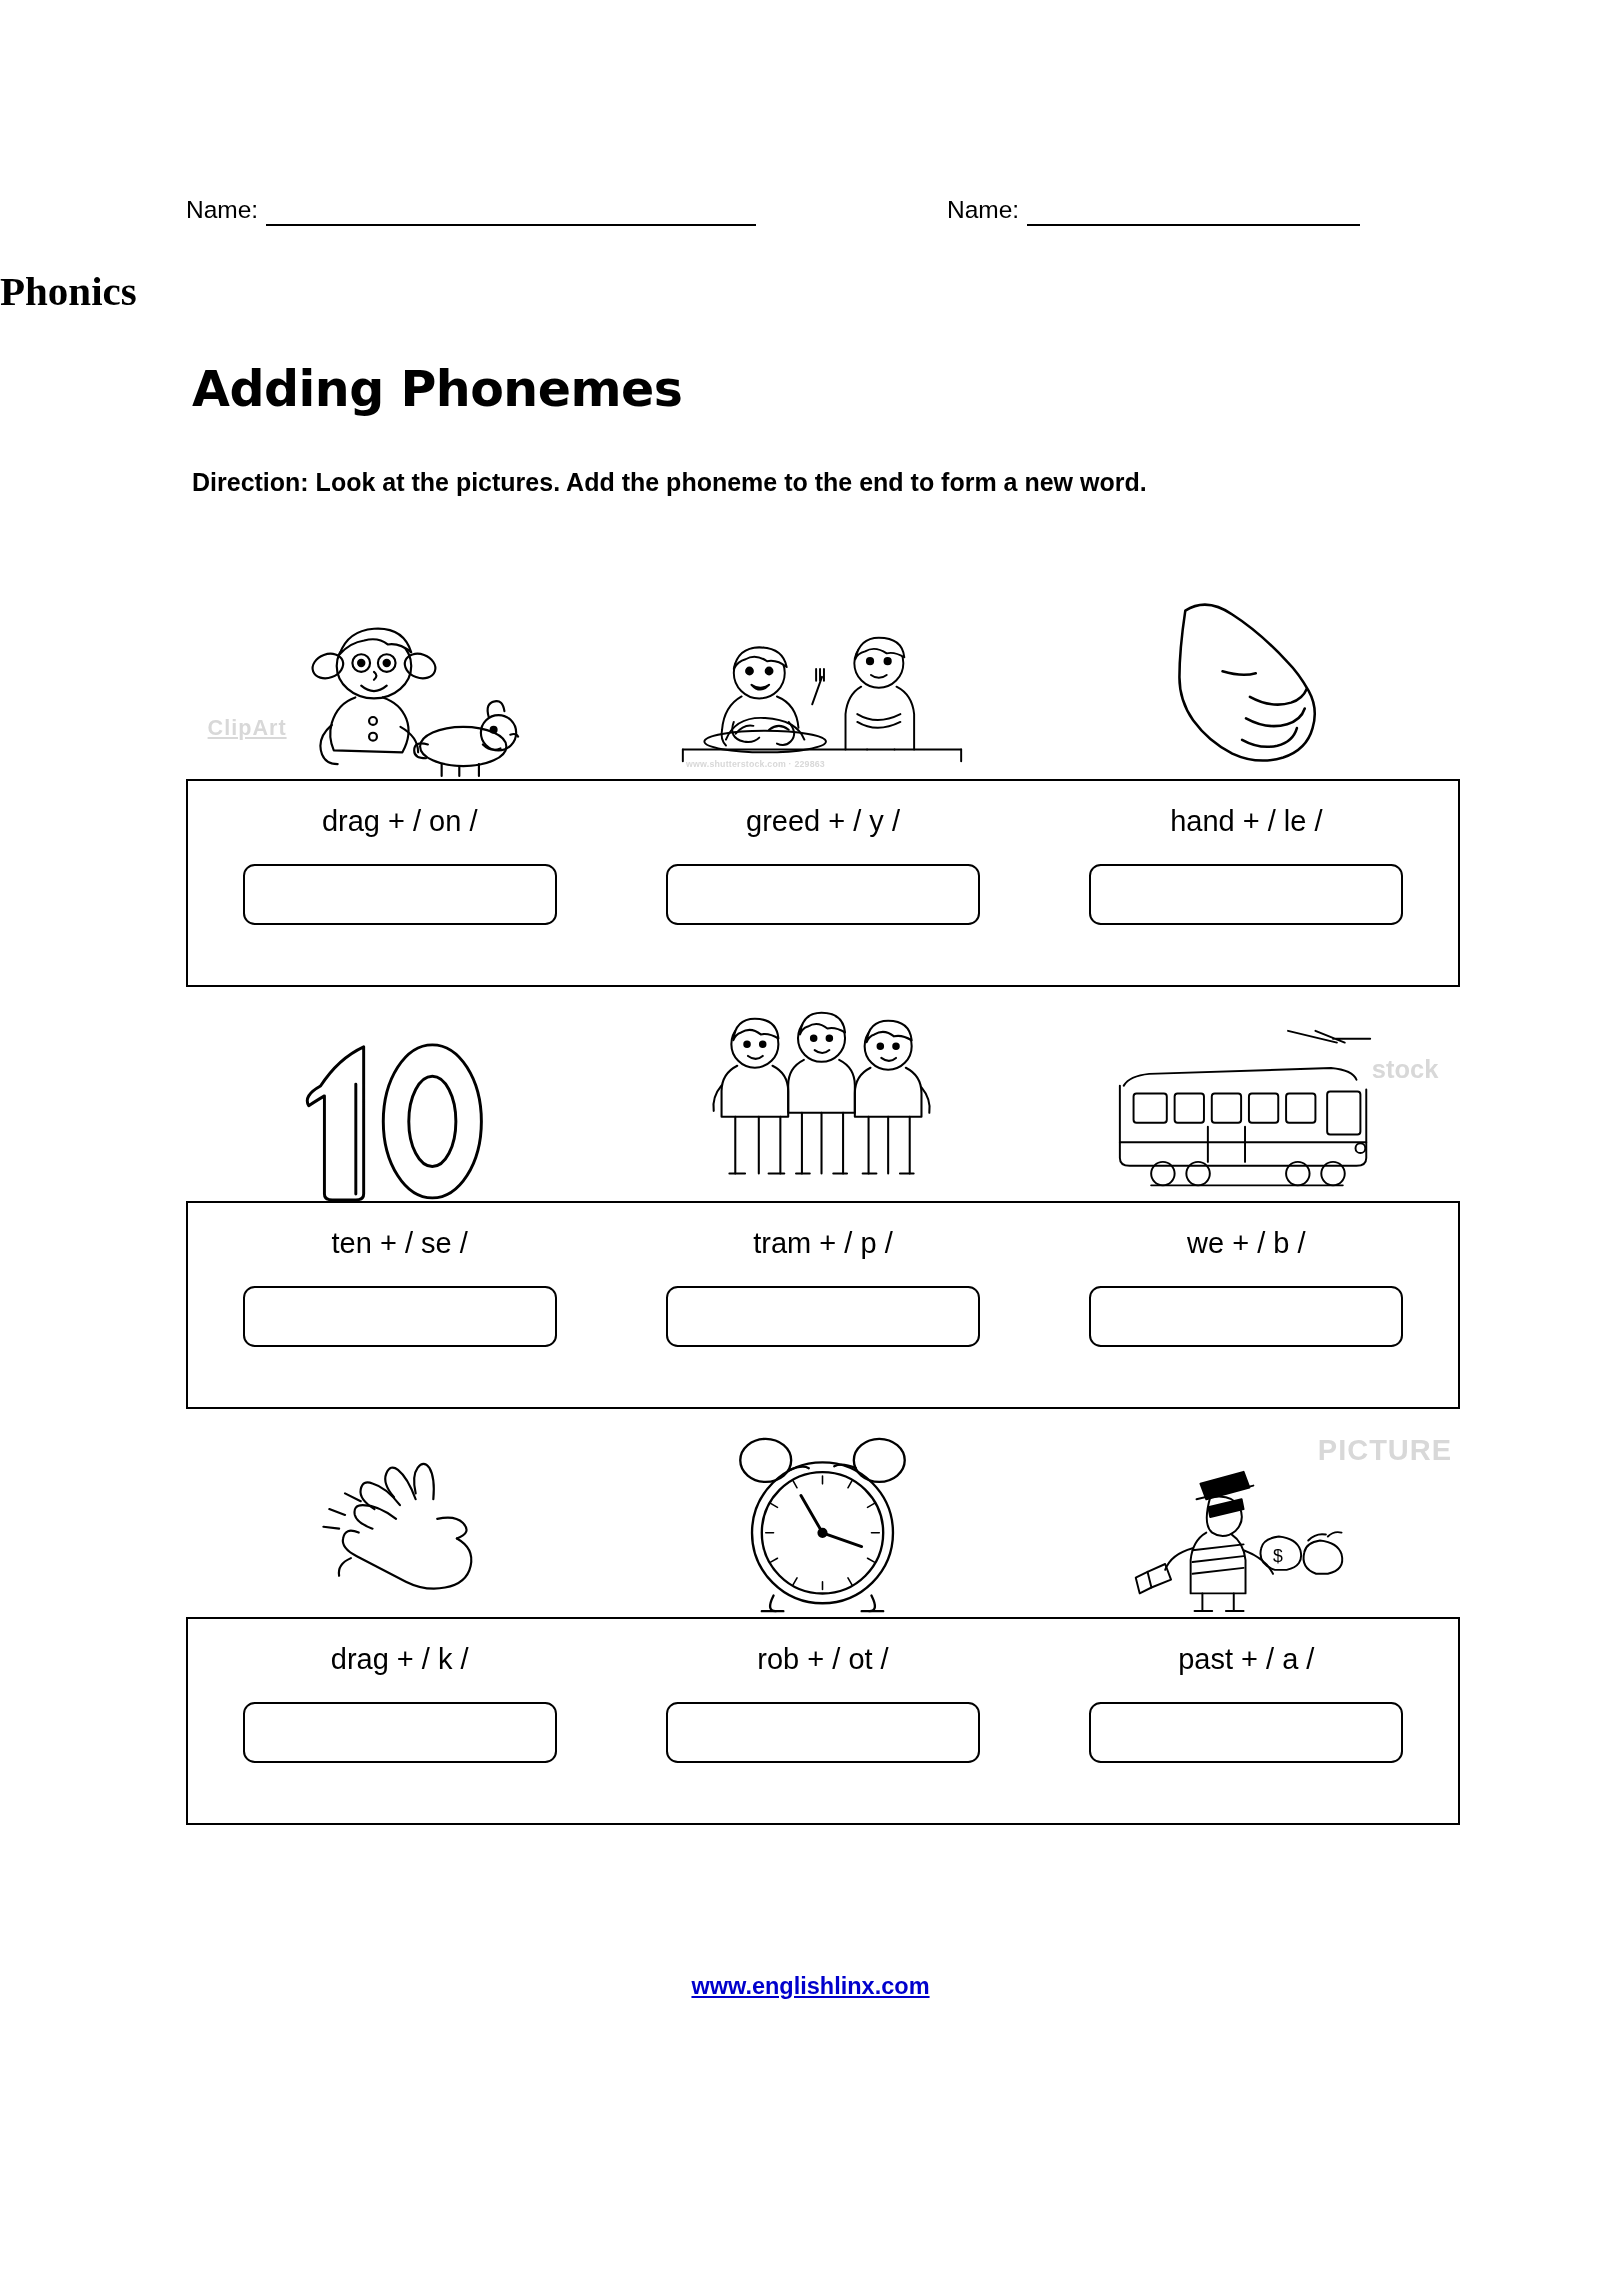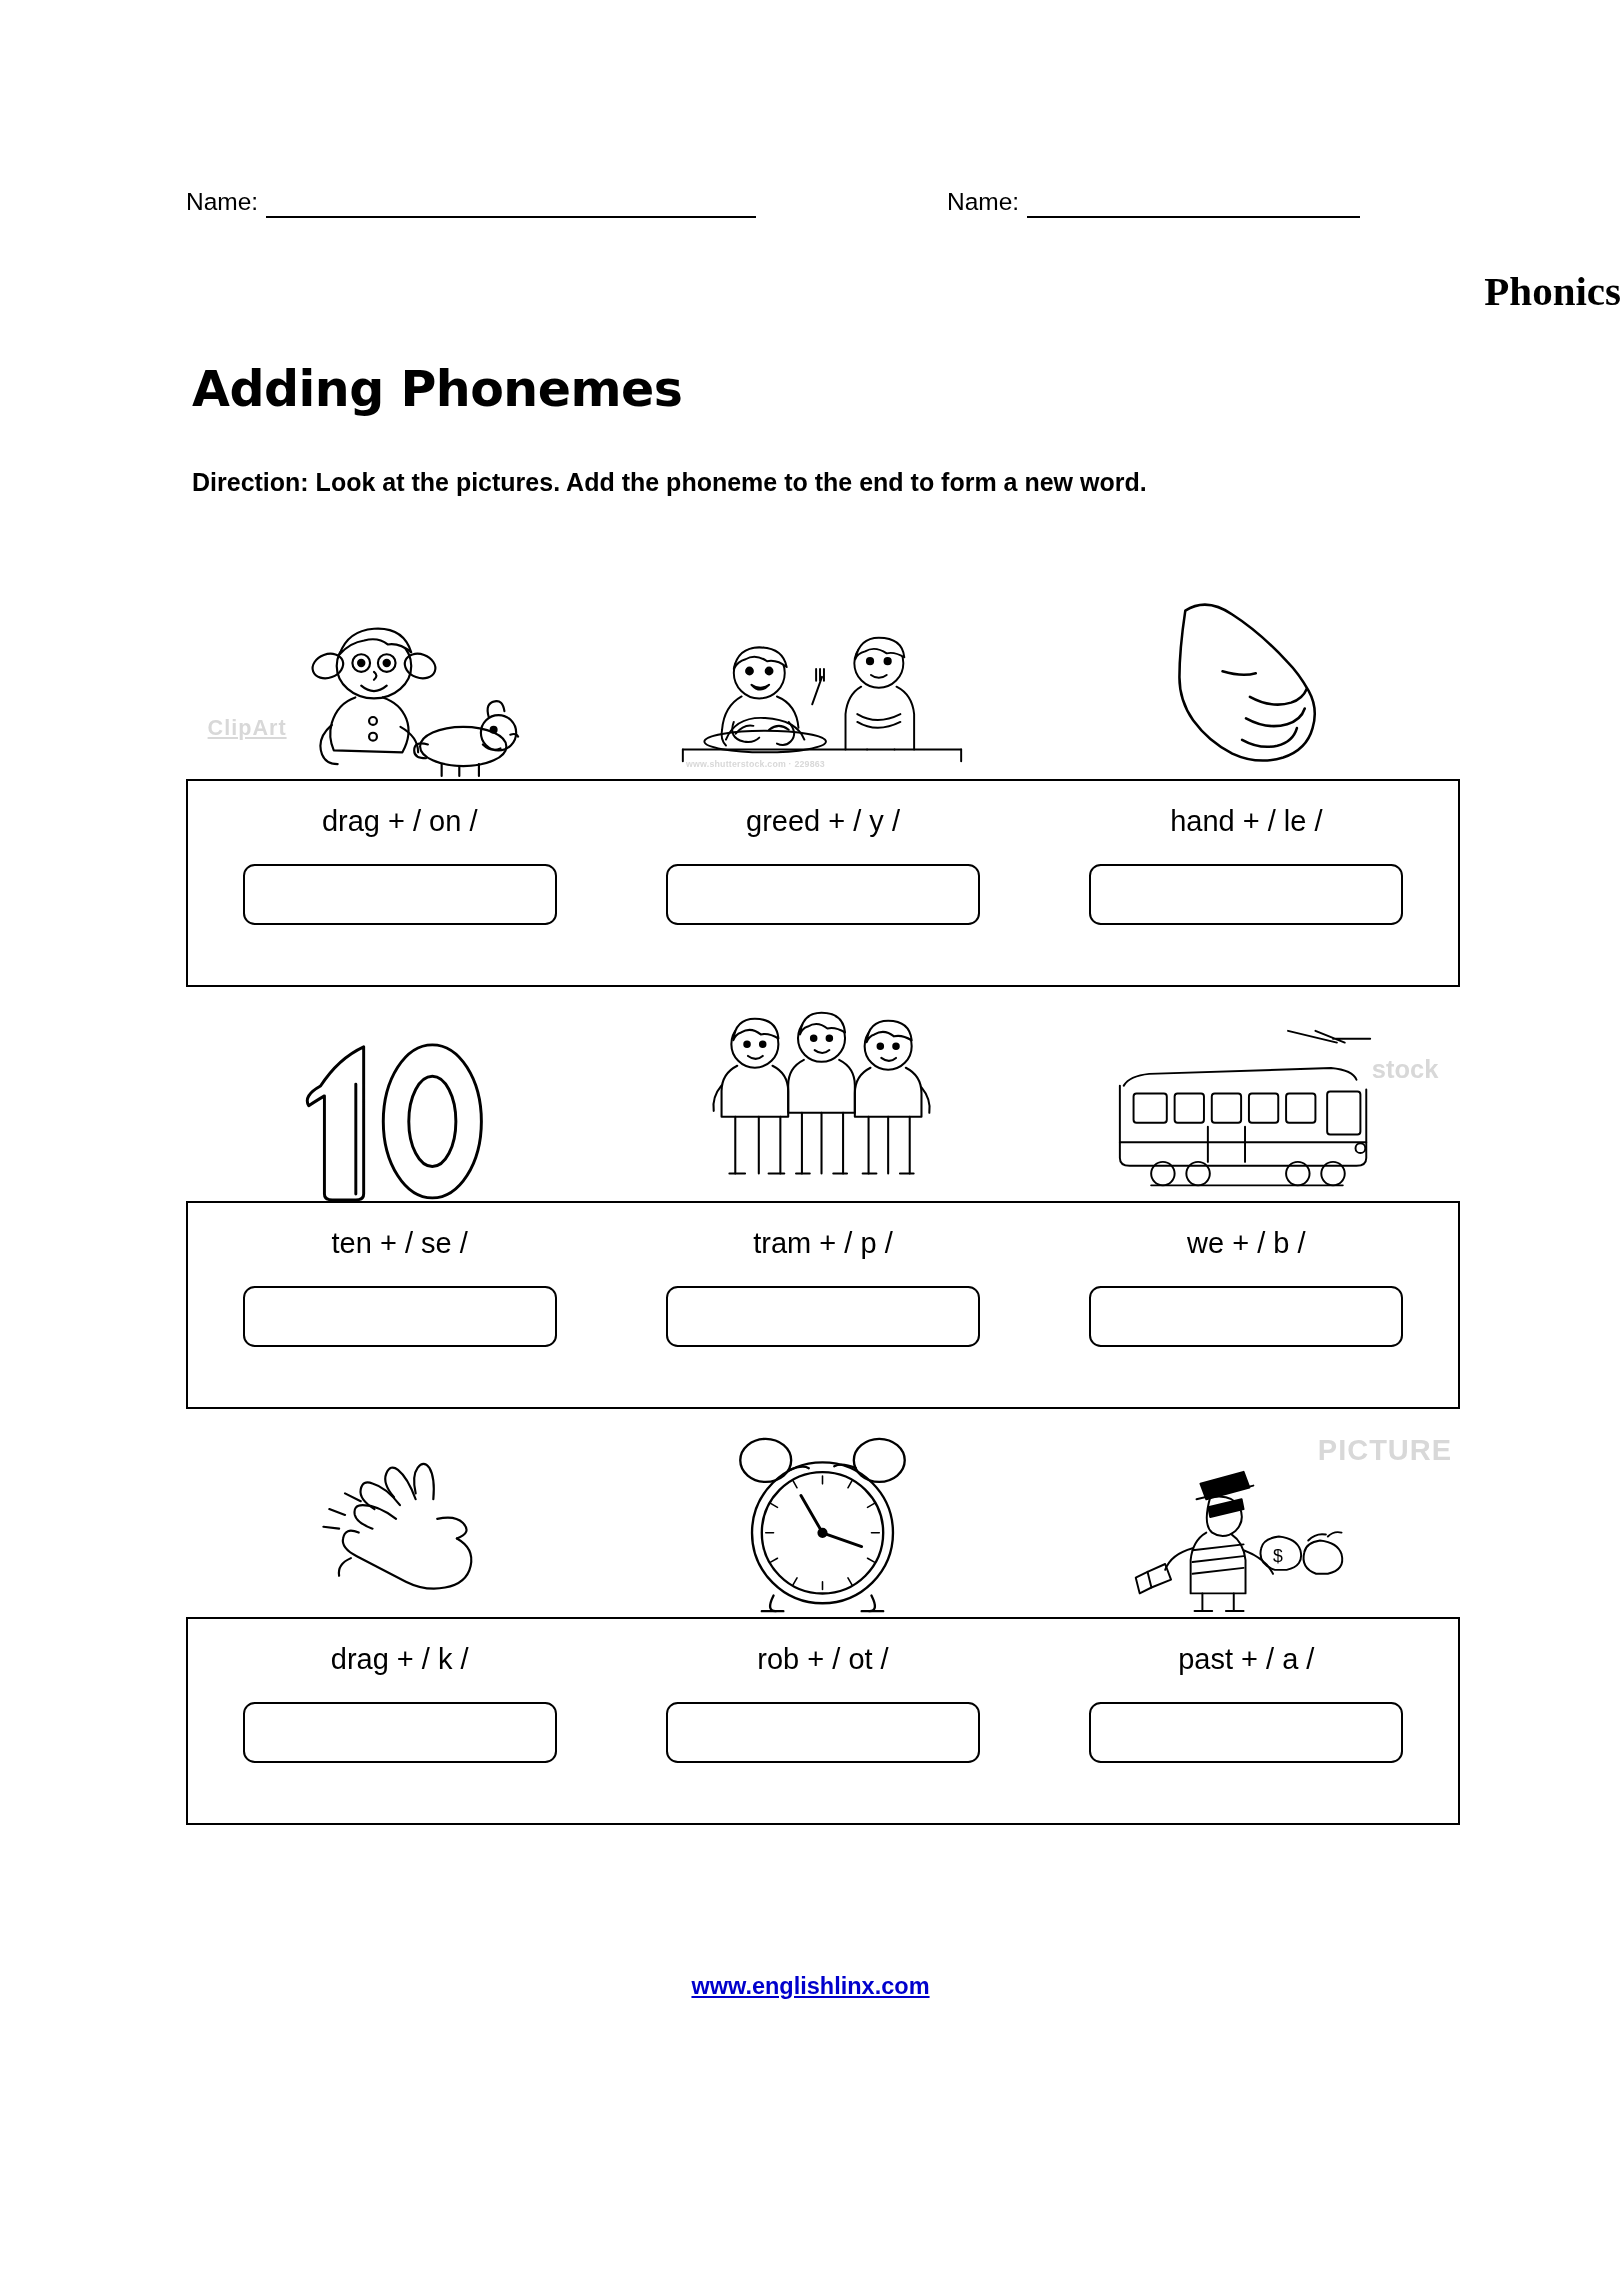--- a/index.html
+++ b/index.html
@@ -19,21 +19,21 @@
     left: 0; top: 0;
     width: 1621px;
     height: 2293px;
     background: #ffffff;
   }
 
   
   .name-date-row {
     position: absolute;
     left: 186px;
-    top: 188px;
+    top: 196px;
     width: 1255px;
     display: flex;
     align-items: flex-end;
     text-align: right;
   }
   .field-group {
     display: flex;
     align-items: flex-end;
   }
   .field-label {
@@ -51,21 +51,21 @@
   .name-rule { width: 490px; }
   .date-rule { width: 333px; }
   .date-group { margin-left: 191px; }
 
   
   .subject-title {
     position: absolute;
     top: 267px;
     left: 0;
     width: 1621px;
-    text-align: right;
+    text-align: left;
     font-family: "Liberation Serif", serif;
     font-weight: bold;
     font-size: 41px;
     color: #000;
   }
   .main-title {
     position: absolute;
     top: 361px;
     left: 192px;
     font-family: "DejaVu Sans", sans-serif;

